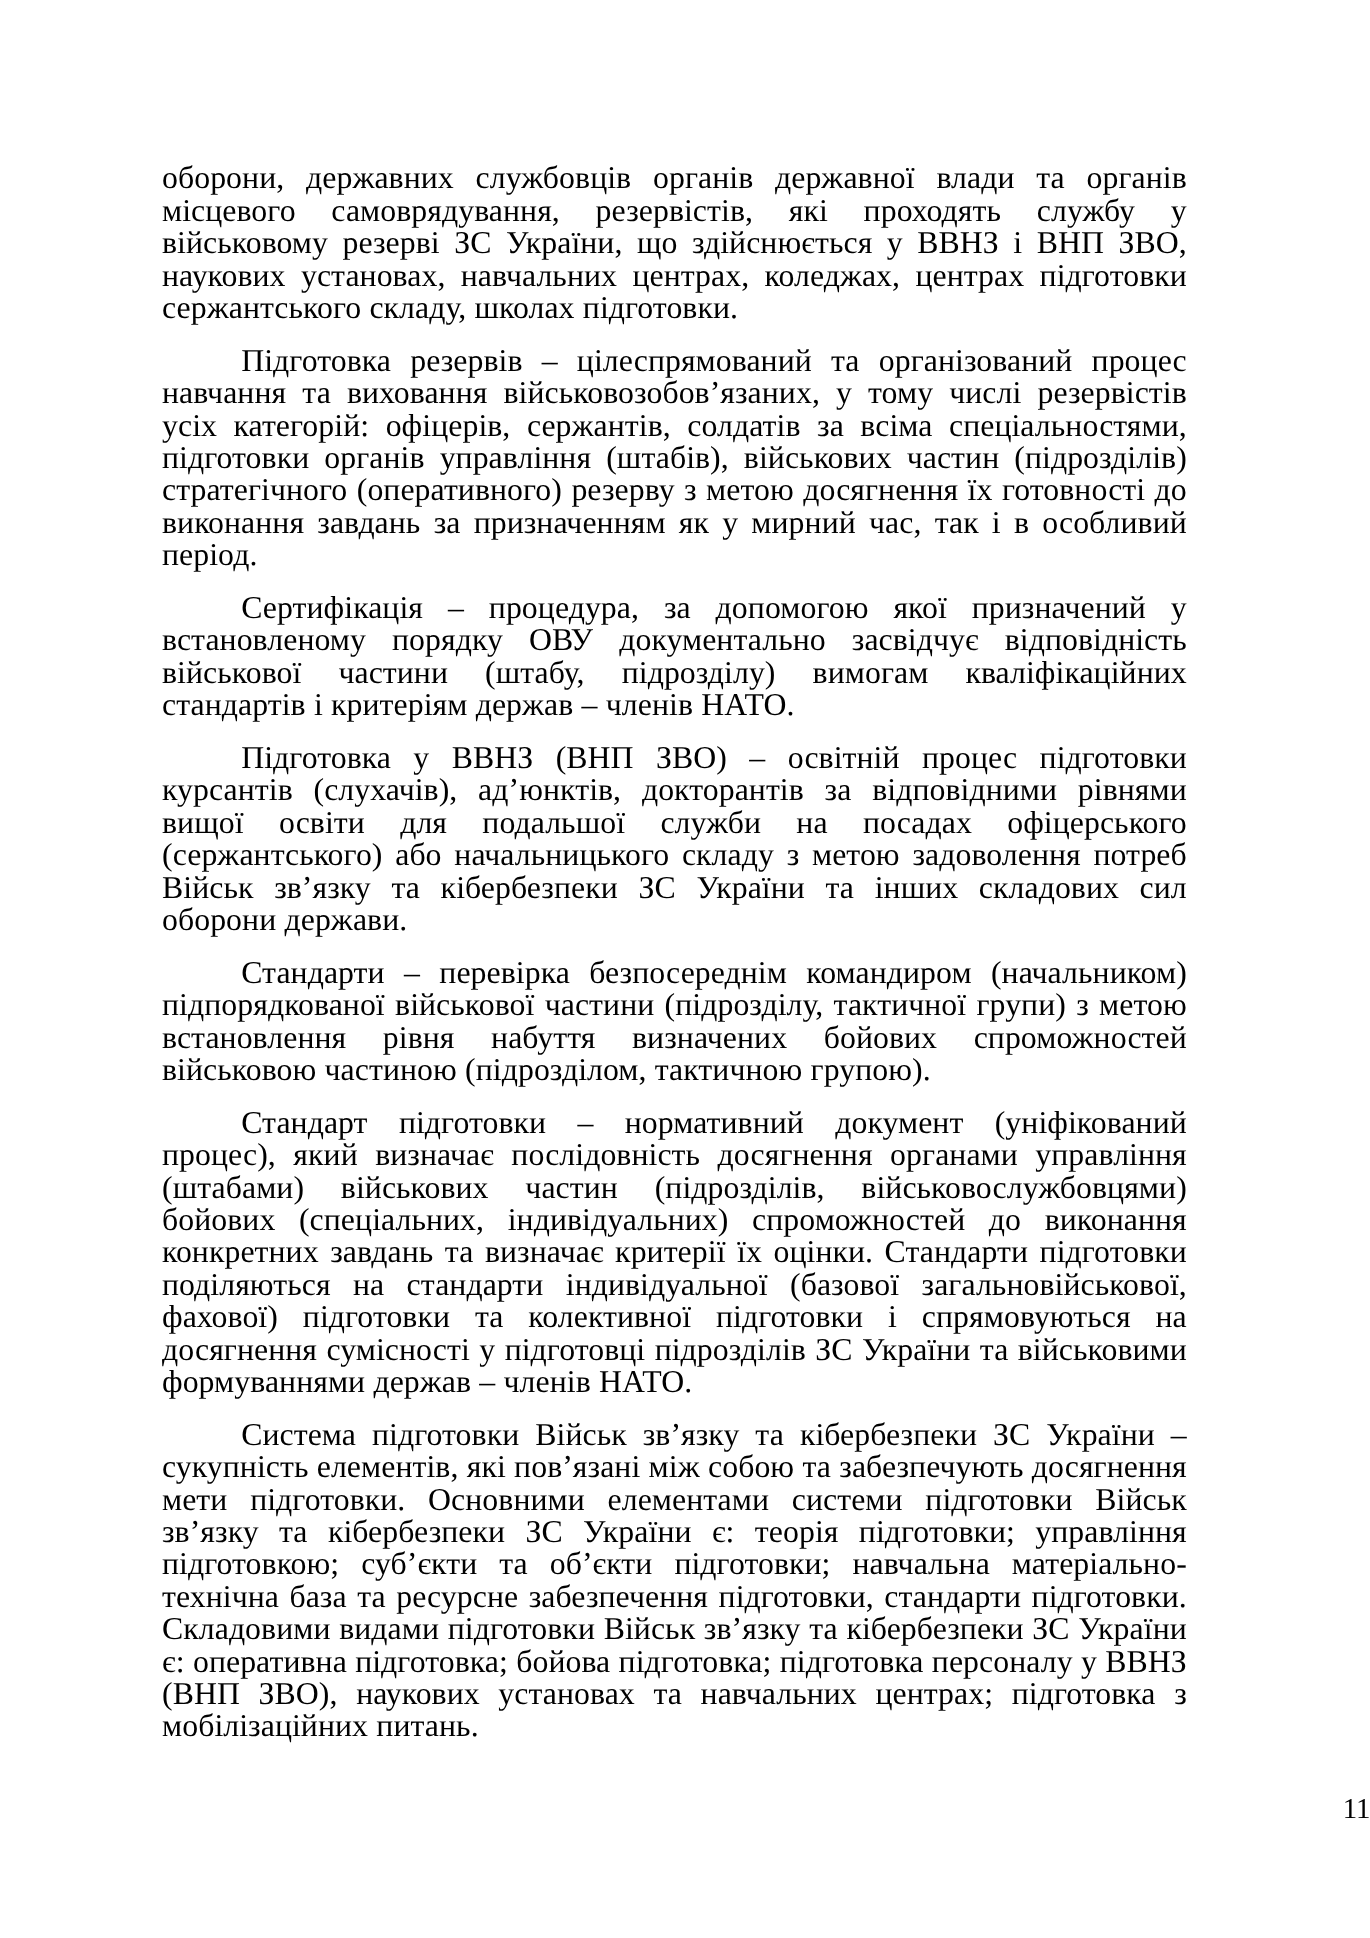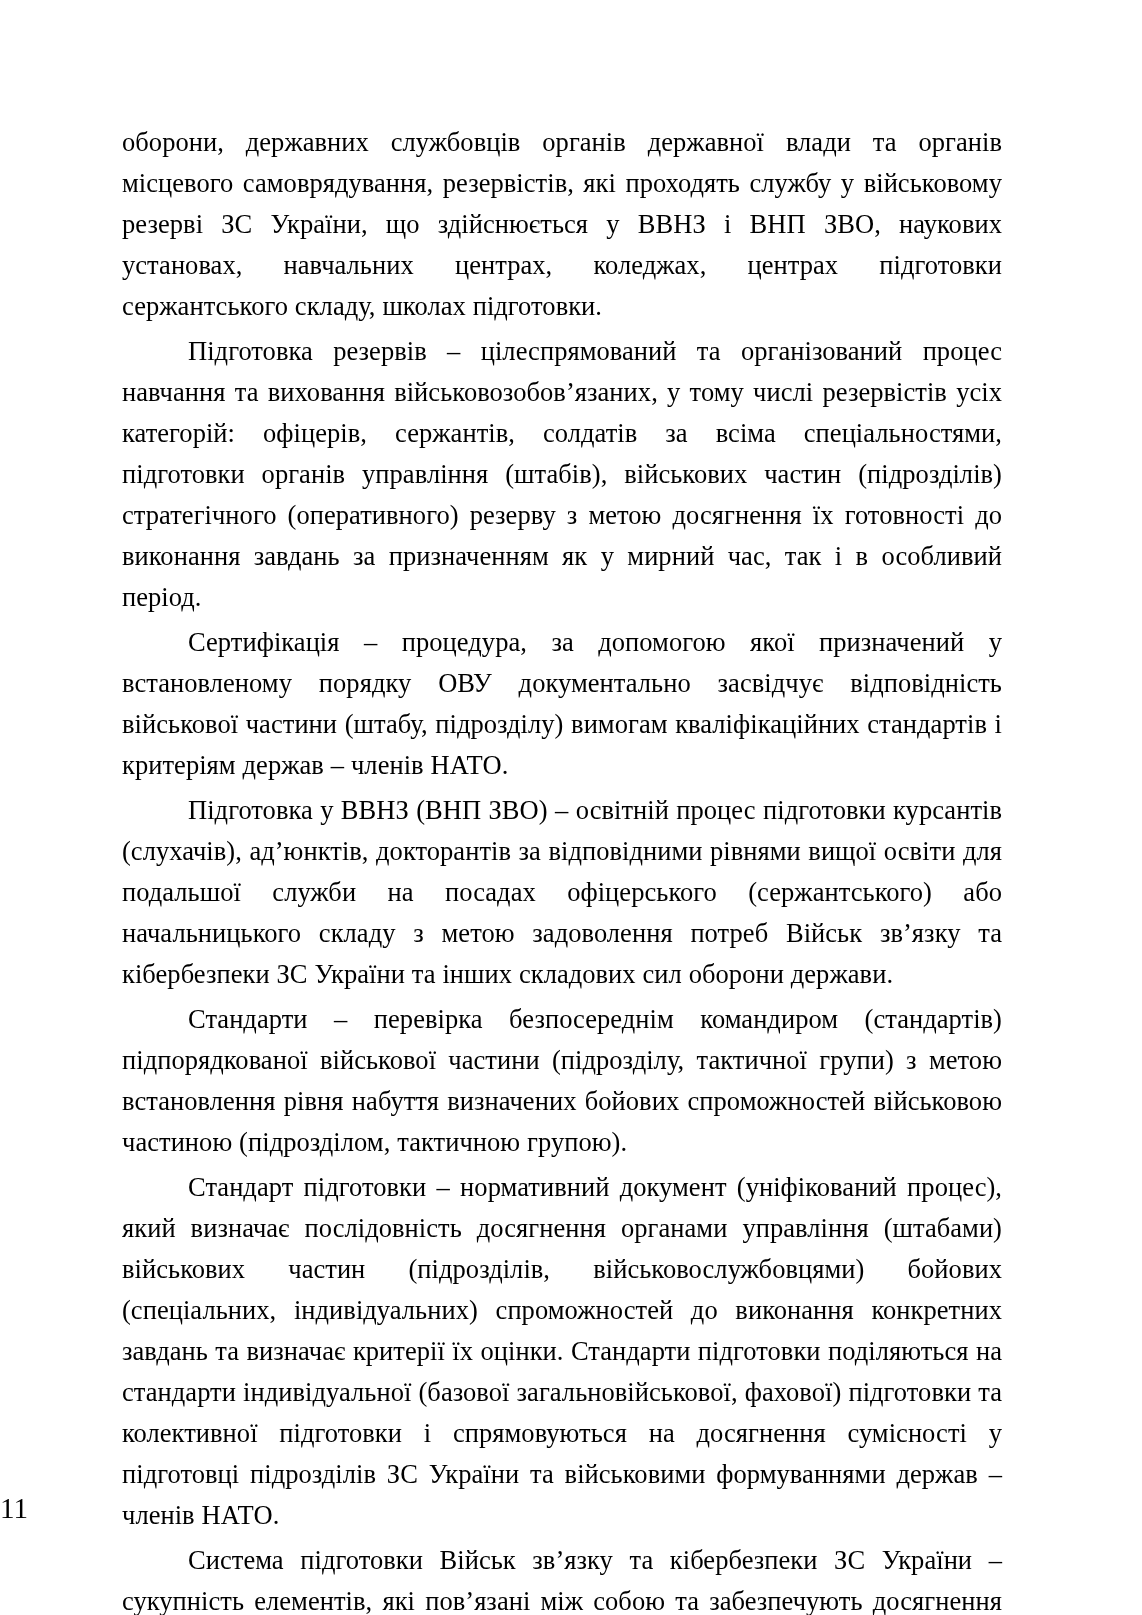--- a/index.html
+++ b/index.html
@@ -21,43 +21,43 @@
     box-sizing: border-box;
     overflow: hidden;
   }
   .text-column {
     position: absolute;
     left: 118px;
     top: 118px;
     width: 888px;
   }
   .para {
-    margin: 4px;
+    margin: 17px;
     padding: 0;
     text-align: justify;
     text-justify: inter-word;
     font-size: 26.5px;
-    line-height: 41px;
+    line-height: 27px;
     letter-spacing: 0.05px;
     word-spacing: 0.2px;
     hyphens: none;
   }
   .para.indent {
     text-indent: 66px;
   }
   .term {
     font-weight: normal;
   }
   .page-number {
     position: absolute;
     left: 0;
     right: 0;
     top: 1492px;
-    text-align: left;
-    font-size: 29px;
+    text-align: right;
+    font-size: 24px;
     line-height: 32px;
     font-family: "Liberation Serif", "DejaVu Serif", serif;
   }
 </style>
 </head>
 <body>
 
 <div class="page">
 
   <div class="text-column">
@@ -72,21 +72,21 @@
 
     <p class="para indent">
       <span class="term">Сертифікація</span><span> – процедура, за допомогою якої призначений у встановленому порядку ОВУ документально засвідчує відповідність військової частини (штабу, підрозділу) вимогам кваліфікаційних стандартів і критеріям держав – членів НАТО.</span>
     </p>
 
     <p class="para indent">
       <span class="term">Підготовка у ВВНЗ (ВНП ЗВО)</span><span> – освітній процес підготовки курсантів (слухачів), ад’юнктів, докторантів за відповідними рівнями вищої освіти для подальшої служби на посадах офіцерського (сержантського) або начальницького складу з метою задоволення потреб Військ зв’язку та кібербезпеки ЗС України та інших складових сил оборони держави.</span>
     </p>
 
     <p class="para indent">
-      <span class="term">Стандарти</span><span> – перевірка безпосереднім командиром (стандартів) підпорядкованої військової частини (підрозділу, тактичної групи) з метою встановлення рівня набуття визначених бойових спроможностей військовою частиною (підрозділом, тактичною групою).</span>
+      <span class="term">Стандарти</span><span> – перевірка безпосереднім командиром (начальником) підпорядкованої військової частини (підрозділу, тактичної групи) з метою встановлення рівня набуття визначених бойових спроможностей військовою частиною (підрозділом, тактичною групою).</span>
     </p>
 
     <p class="para indent">
       <span class="term">Стандарт підготовки</span><span> – нормативний документ (уніфікований процес), який визначає послідовність досягнення органами управління (штабами) військових частин (підрозділів, військовослужбовцями) бойових (спеціальних, індивідуальних) спроможностей до виконання конкретних завдань та визначає критерії їх оцінки. Стандарти підготовки поділяються на стандарти індивідуальної (базової загальновійськової, фахової) підготовки та колективної підготовки  і спрямовуються на досягнення сумісності у підготовці підрозділів ЗС України та військовими формуваннями держав – членів НАТО.</span>
     </p>
 
     <p class="para indent">
       <span class="term">Система підготовки Військ зв’язку та кібербезпеки ЗС України</span><span> – сукупність елементів, які пов’язані між собою та забезпечують досягнення мети підготовки. Основними елементами системи підготовки Військ зв’язку та кібербезпеки ЗС України є: теорія підготовки; управління підготовкою; суб’єкти та об’єкти підготовки; навчальна матеріально-технічна база та ресурсне забезпечення підготовки, стандарти підготовки. Складовими видами підготовки Військ зв’язку та кібербезпеки ЗС України є: оперативна підготовка; бойова підготовка; підготовка персоналу у ВВНЗ (ВНП ЗВО), наукових установах та навчальних центрах; підготовка з мобілізаційних питань.</span>
     </p>
 

